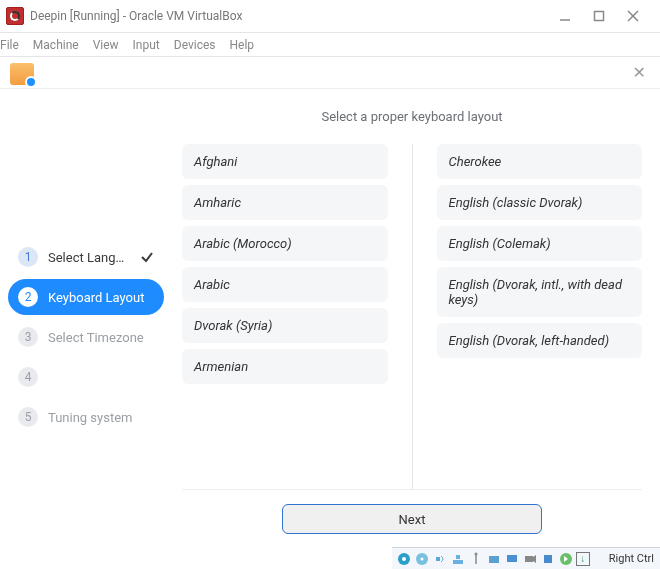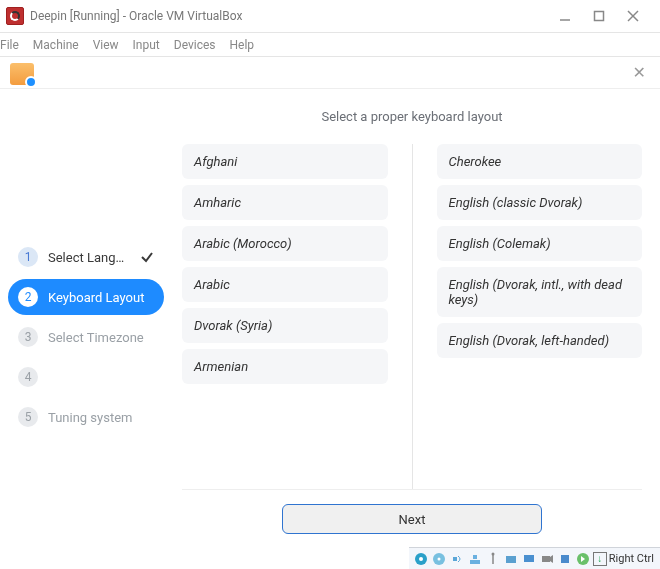--- a/index.html
+++ b/index.html
@@ -49,21 +49,21 @@
   .opt .check { width: 16px; height: 16px; border-radius: 50%; background: #1e8bff; display: flex; align-items: center; justify-content: center; }
   .opt .check svg { width: 10px; height: 10px; stroke: #fff; stroke-width: 2.5; fill: none; }
 
   .next-wrap { padding-top: 14px; height: 50px; border-top: 1px solid #eee; width: 100%; display: flex; justify-content: center; }
   .next-btn { width: 260px; height: 30px; border: 1.5px solid #2f74d0; border-radius: 6px; background: #f0f0f0; font-size: 13px; color: #333; display: flex; align-items: center; justify-content: center; cursor: default; }
 
   
   .tray { position: absolute; bottom: 0; right: 0; height: 22px; display: flex; align-items: center; gap: 2px; padding: 0 4px; background: #f3f6fb; border-top: 1px solid #d0d4da; }
   .tray-icon { width: 16px; height: 16px; display: flex; align-items: center; justify-content: center; cursor: default; }
   .tray-icon svg { width: 14px; height: 14px; }
-  .tray-text { font-size: 11px; color: #333; margin-left: 0; margin-right: 2px; }
+  .tray-text { font-size: 11px; color: #333; margin-left: 17px; margin-right: 2px; }
   .tray-arrow { width: 14px; height: 14px; border: 1px solid #777; display: flex; align-items: center; justify-content: center; font-size: 10px; color: #2a5; }
 </style>
 </head>
 <body>
 
 <div class="titlebar">
   <div class="vb-logo">
       <div class="vb-logo-inner"></div>
     </div>
   <div class="title-text">Deepin [Running] - Oracle VM VirtualBox</div>

